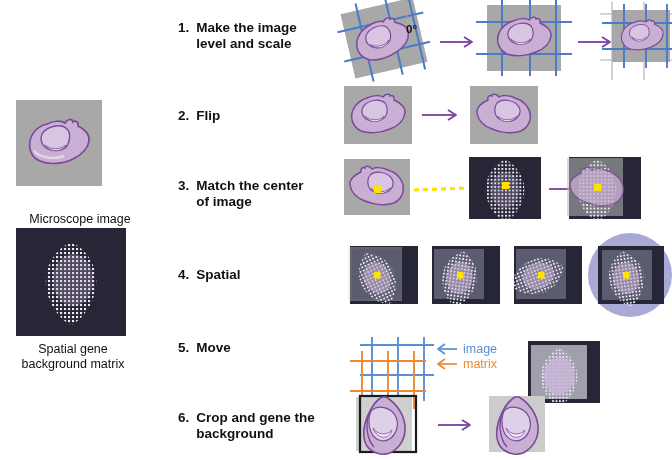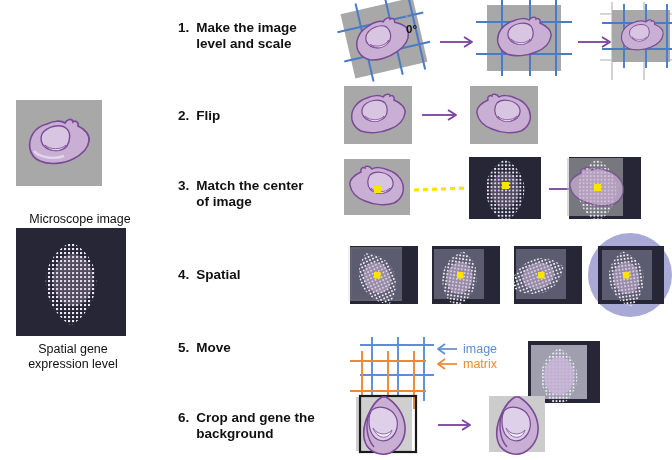--- a/index.html
+++ b/index.html
@@ -78,21 +78,21 @@
           </clipPath>
         </defs>
         <g clip-path="url(#leafA)">
           <rect x="20" y="8" width="75" height="95" fill="url(#dotsA)"></rect>
           <ellipse cx="57" cy="52" rx="20" ry="26" fill="#b9a4c8" opacity="0.30"></ellipse>
         </g>
       </svg>
     </div>
     <div class="sg-cap caption">
       <div>Spatial gene</div>
-      <div>expression level</div>
+      <div>background matrix</div>
     </div>
   </div>
 
   <div class="steps">
 
     <div class="step-label" style="left:6px;top:20px;width:168px;">
       <span class="step-num">1.</span>
       <span class="step-txt">
         <span>Make the image</span><br>
         <span>level and scale</span>

